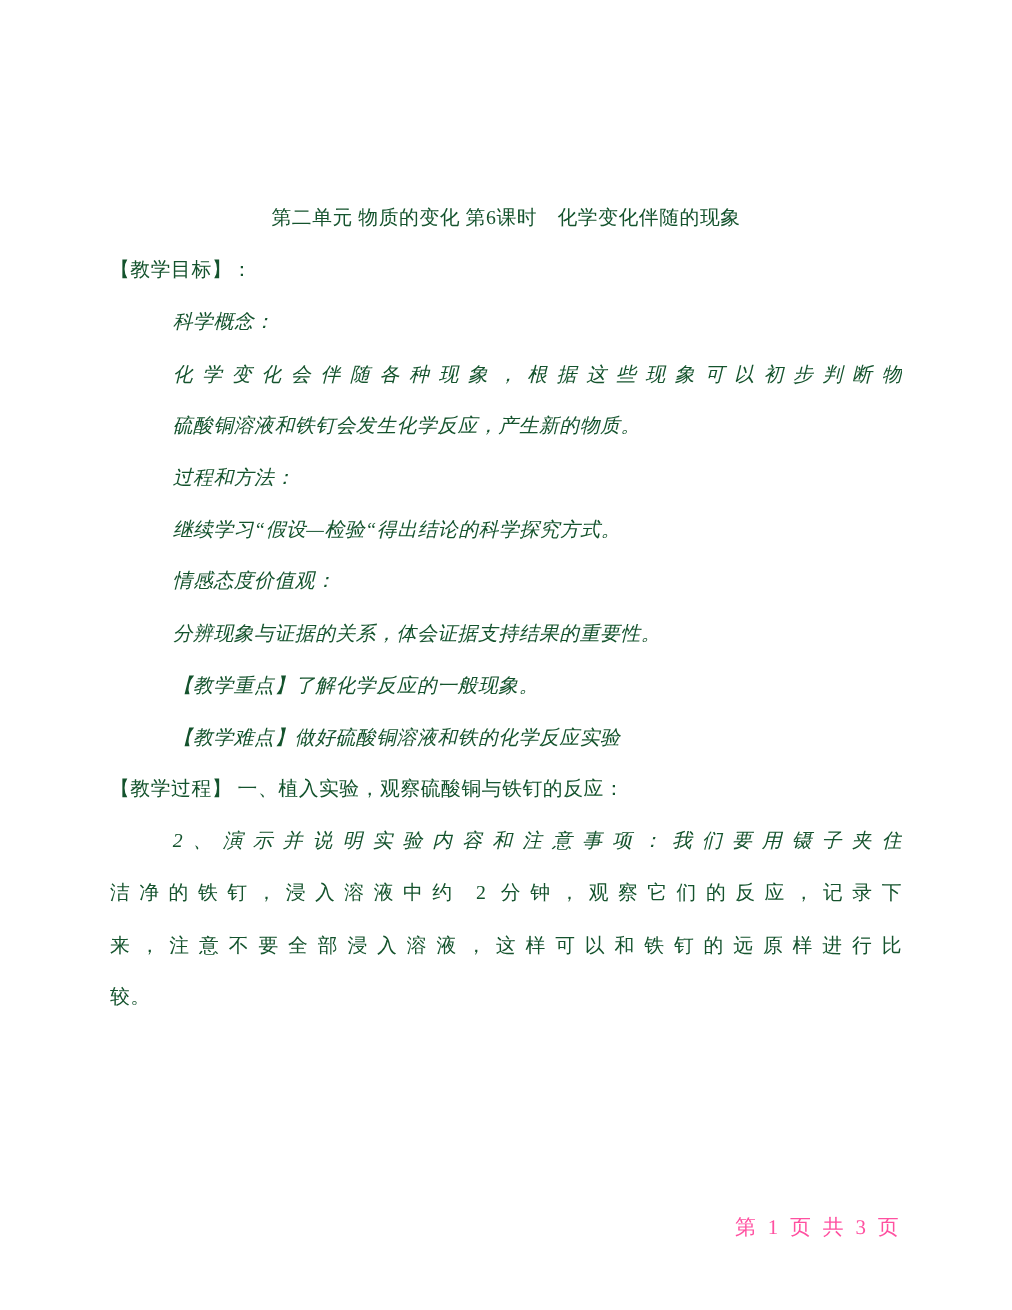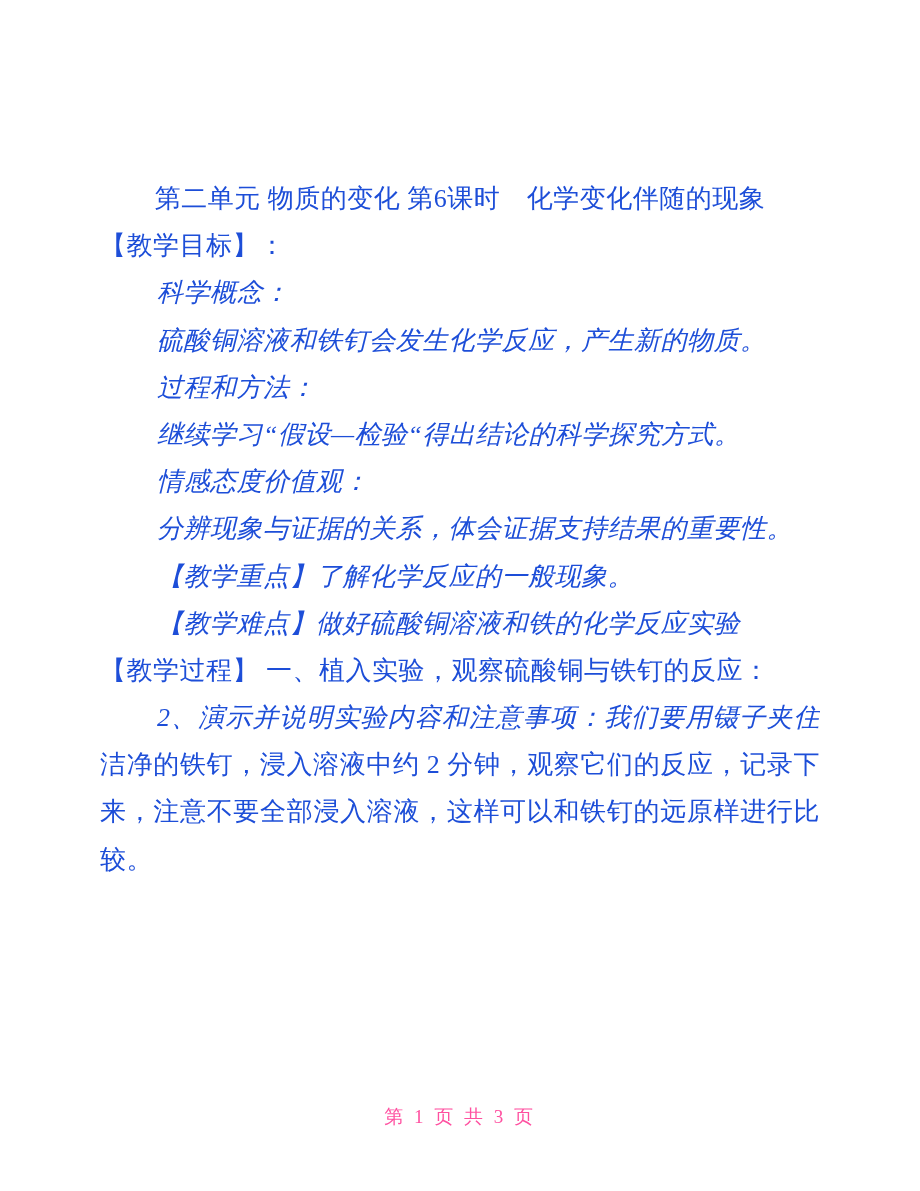--- a/index.html
+++ b/index.html
@@ -24,22 +24,22 @@
   }
   .content {
     position: absolute;
     left: 100px;
     top: 175px;
     width: 720px;
   }
   .line {
     height: 47.2px;
     line-height: 47.2px;
-    font-size: 26px;
-    color: #1d4ed8;
+    font-size: 18px;
+    color: #14532d;
     letter-spacing: 0.5px;
     white-space: pre;
     overflow: visible;
   }
   .line.indent {
     padding-left: 57px;
     font-style: italic;
   }
   .line.center {
     text-align: center;
@@ -54,34 +54,35 @@
   .line .seg-bold {
     font-weight: bold;
   }
   .footer {
     position: absolute;
     left: 100px;
     top: 1102px;
     width: 720px;
     height: 30px;
     line-height: 30px;
-    text-align: center;
+    text-align: right;
     font-size: 19px;
     letter-spacing: 3px;
     color: #ff50a0;
   }
 </style>
 </head>
 <body>
 
 <div class="page">
   <div class="content" id="document-body">
       <div class="line center">第二单元 物质的变化 第6课时　化学变化伴随的现象</div>
       <div class="line">【教学目标】：</div>
       <div class="line indent">科学概念：</div>
+      <div class="line indent justify">化学变化会伴随各种现象，根据这些现象可以初步判断物</div>
       <div class="line indent">硫酸铜溶液和铁钉会发生化学反应，产生新的物质。</div>
       <div class="line indent">过程和方法：</div>
       <div class="line indent">继续学习“假设—检验“得出结论的科学探究方式。</div>
       <div class="line indent">情感态度价值观：</div>
       <div class="line indent">分辨现象与证据的关系，体会证据支持结果的重要性。</div>
       <div class="line indent">【教学重点】了解化学反应的一般现象。</div>
       <div class="line indent">【教学难点】做好硫酸铜溶液和铁的化学反应实验</div>
       <div class="line">【教学过程】 一、植入实验，观察硫酸铜与铁钉的反应：</div>
       <div class="line indent justify">2、演示并说明实验内容和注意事项：我们要用镊子夹住</div>
       <div class="line justify">洁净的铁钉，浸入溶液中约 2 分钟，观察它们的反应，记录下</div>

